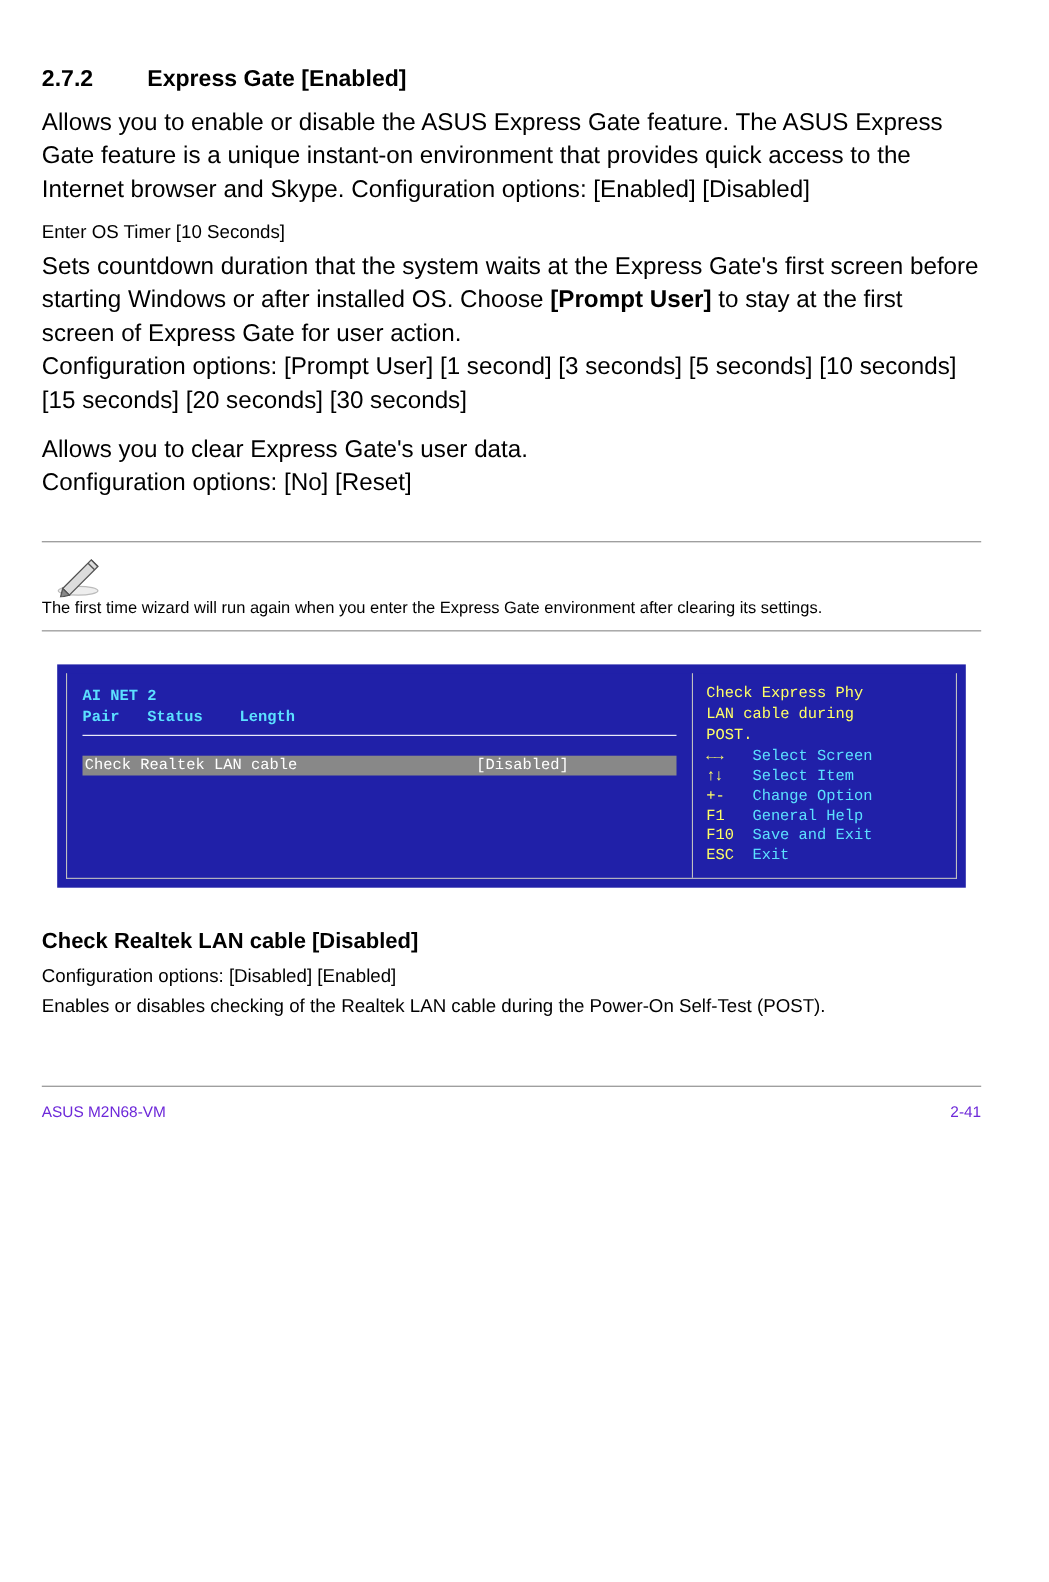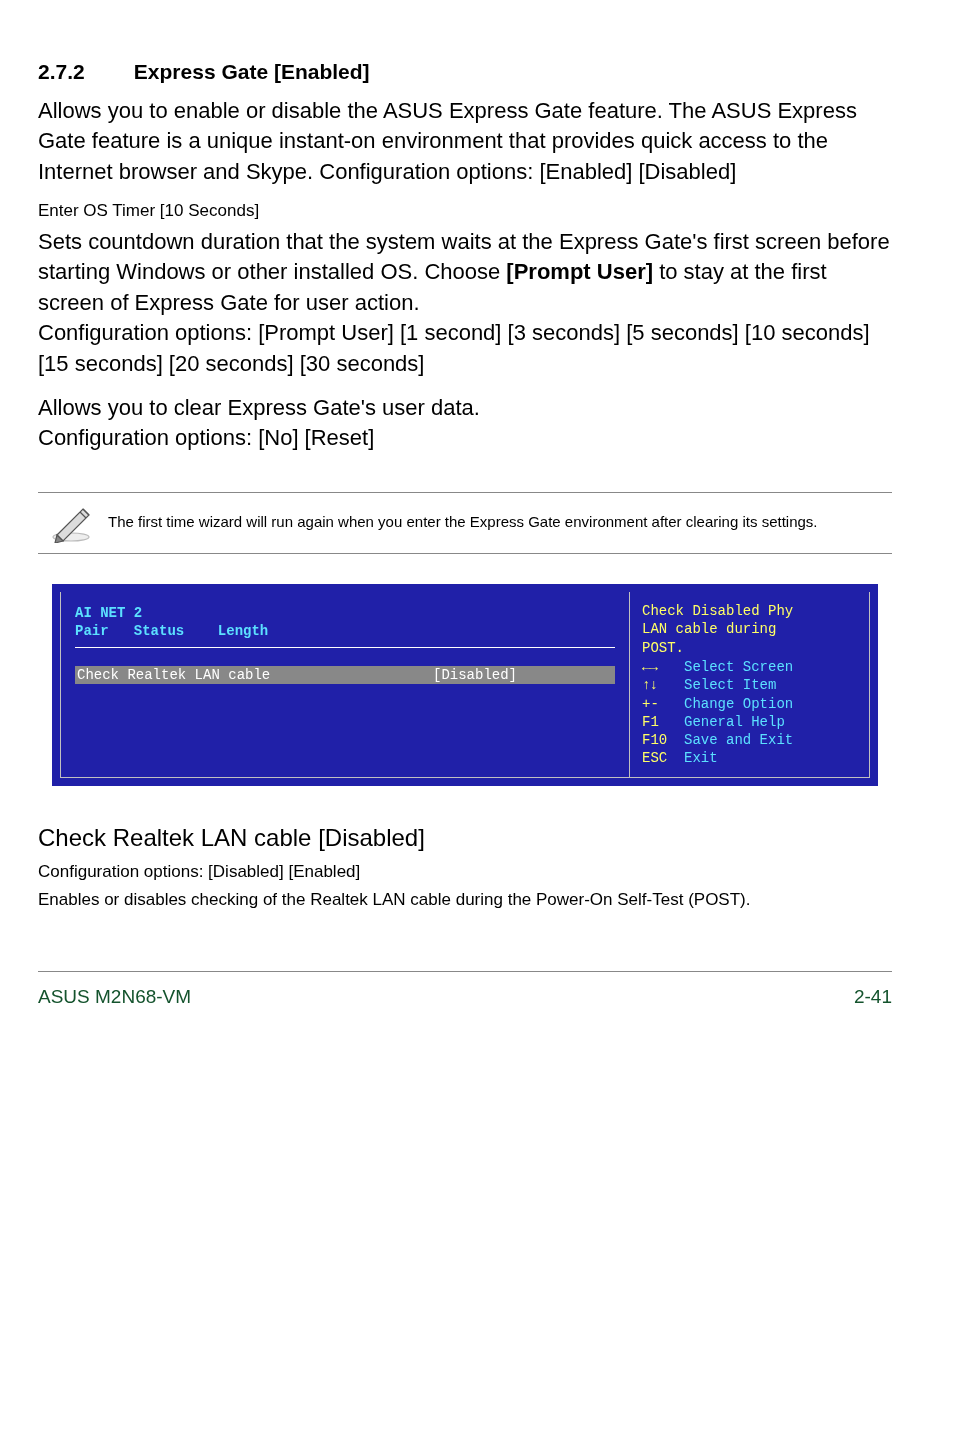--- a/index.html
+++ b/index.html
@@ -34,21 +34,22 @@
   }
   .bold {
     font-weight: bold;
   }
   .note-wrap {
     margin: 38px 0 30px 0;
     border-top: 1px solid #888;
     border-bottom: 1px solid #888;
     padding: 10px 0 10px 0;
     display: flex;
-    align-items: center;
+    align-items: flex-start;
+    flex-direction: column;
   }
   .note-icon {
     width: 70px;
     flex-shrink: 0;
     display: flex;
     justify-content: center;
     align-items: center;
   }
   .note-icon svg {
     display: block;
@@ -141,59 +142,59 @@
     color: #5ce0ff;
   }
   .arrow-lr {
     letter-spacing: -1px;
   }
   .arrow-ud {
     letter-spacing: -1px;
   }
 
   h3.sub {
-    font-size: 24px;
-    font-weight: normal;
+    font-size: 20px;
+    font-weight: bold;
     margin: 38px 0 8px 0;
   }
   .para {
     font-size: 17px;
     line-height: 1.38;
     margin: 0 0 4px 0;
   }
 
   .footer-line {
     border: none;
     border-top: 1px solid #888;
     margin: 60px 0 6px 0;
   }
   .footer {
     display: flex;
     justify-content: space-between;
-    font-size: 19px;
-    color: #14532d;
+    font-size: 14px;
+    color: #6d28d9;
     margin-top: 14px;
   }
 </style>
 </head>
 <body>
 
 <div class="page">
 
   <h2>
     <span class="sec-num">2.7.2</span>
     <span>Express Gate [Enabled]</span>
   </h2>
 
   <p class="body-text">Allows you to enable or disable the ASUS Express Gate feature. The ASUS Express Gate feature is a unique instant-on environment that provides quick access to the Internet browser and Skype. Configuration options: [Enabled] [Disabled]</p>
 
   <p class="subhead">Enter OS Timer [10 Seconds]</p>
 
   <p class="body-text">
-    <span>Sets countdown duration that the system waits at the Express Gate's first screen before starting Windows or other installed OS. Choose </span><span class="bold">[Prompt User]</span><span> to stay at the first screen of Express Gate for user action.</span><br>
+    <span>Sets countdown duration that the system waits at the Express Gate's first screen before starting Windows or after installed OS. Choose </span><span class="bold">[Prompt User]</span><span> to stay at the first screen of Express Gate for user action.</span><br>
     <span>Configuration options: [Prompt User] [1 second] [3 seconds] [5 seconds] [10 seconds] [15 seconds] [20 seconds] [30 seconds]</span>
   </p>
 
 
   <p class="body-text">
     <span>Allows you to clear Express Gate's user data.</span><br>
     <span>Configuration options: [No] [Reset]</span>
   </p>
 
   <div class="note-wrap">
@@ -217,21 +218,21 @@
       <div class="bios-left">
         <div class="bios-title-row">AI NET 2</div>
         <div class="bios-title-row">Pair   Status    Length</div>
         <div class="bios-hr"></div>
         <div class="bios-item-row">
           <span class="bios-item-label">Check Realtek LAN cable</span>
           <span class="bios-item-value">[Disabled]</span>
         </div>
       </div>
       <div class="bios-right">
-        <div class="bios-help-title">Check Disabled Phy
+        <div class="bios-help-title">Check Express Phy
 LAN cable during
 POST.</div>
         <div class="bios-keys" id="bios-keys">
             <div><span class="k arrow-lr">←→</span><span class="d">Select Screen</span></div>
             <div><span class="k arrow-ud">↑↓</span><span class="d">Select Item</span></div>
             <div><span class="k ">+-</span><span class="d">Change Option</span></div>
             <div><span class="k ">F1</span><span class="d">General Help</span></div>
             <div><span class="k ">F10</span><span class="d">Save and Exit</span></div>
             <div><span class="k ">ESC</span><span class="d">Exit</span></div>
           </div>

